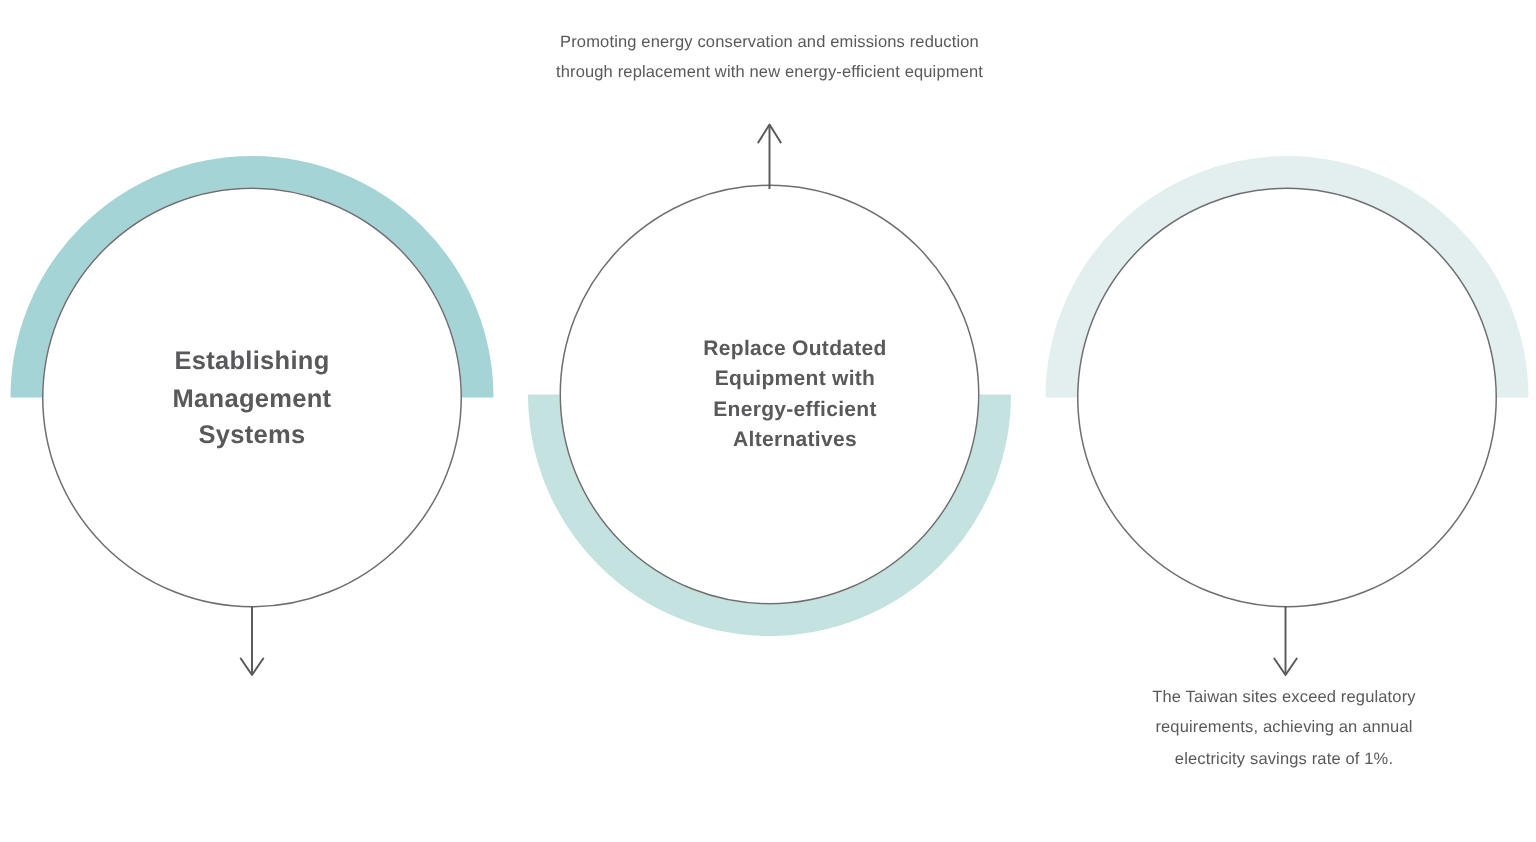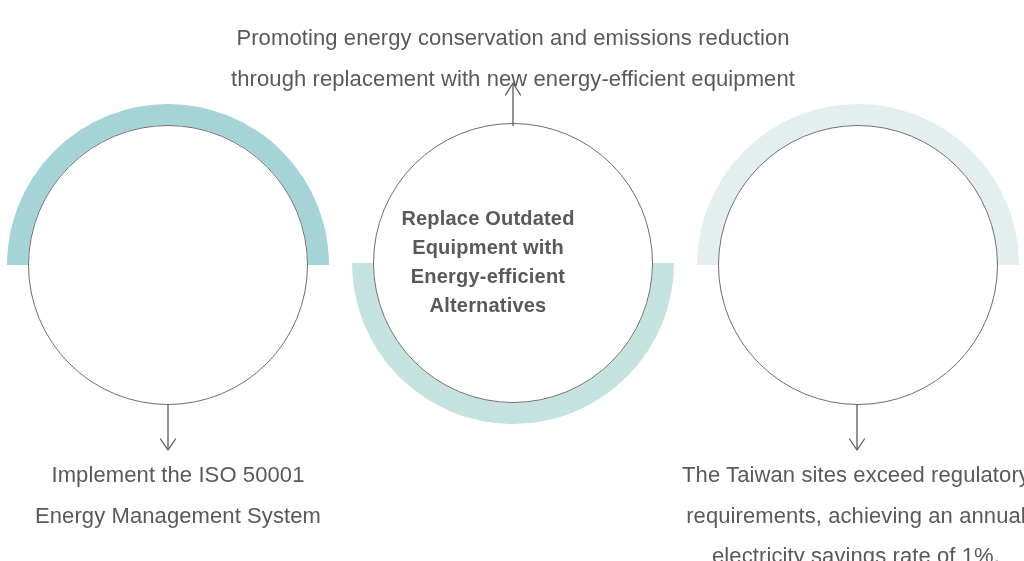--- a/index.html
+++ b/index.html
@@ -32,32 +32,32 @@
     text-align: center;
     font-weight: bold;
     color: #58595b;
     line-height: 1.45;
     letter-spacing: 0.2px;
     white-space: pre-line;
     transform: translate(-50%, -50%);
     pointer-events: none;
   }
   .node-label.n1 { left: 168px; top: 266px; width: 230px; font-size: 17px; }
-  .node-label.n2 { left: 488px; top: 262px; width: 215px; font-size: 20px; }
+  .node-label.n2 { left: 530px; top: 262px; width: 215px; font-size: 14px; }
   .node-label.n3 { left: 858px; top: 265px; width: 250px; font-size: 17px; }
 
   
   .caption {
     position: absolute;
     text-align: center;
     color: #58595b;
     line-height: 1.85;
     white-space: pre-line;
     transform: translateX(-50%);
-    font-size: 22px;
+    font-size: 11px;
     letter-spacing: 0.1px;
   }
   .caption.top    { left: 513px; top: 18px;  width: 620px; }
   .caption.bottom-left  { left: 178px; top: 455px; width: 330px; }
   .caption.bottom-right { left: 856px; top: 455px; width: 360px; }
 </style>
 </head>
 <body style="background: rgb(255, 255, 255);">
 
 <div id="stage">
@@ -104,30 +104,31 @@
       <line x1="513" y1="126" x2="513" y2="84" stroke="#58595b" stroke-width="1.3"></line>
       <polyline points="505.5,95 513,83 520.5,95" fill="none" stroke="#58595b" stroke-width="1.3" stroke-linecap="round" stroke-linejoin="round"></polyline>
     </g>
 
     <g>
       <line x1="857" y1="404" x2="857" y2="449" stroke="#58595b" stroke-width="1.3"></line>
       <polyline points="849.5,439 857,450 864.5,439" fill="none" stroke="#58595b" stroke-width="1.3" stroke-linecap="round" stroke-linejoin="round"></polyline>
     </g>
   </svg>
 
+  <div class="node-label n1">Establishing
+Management
+Systems</div>
 
   <div class="node-label n2">Replace Outdated
 Equipment with
 Energy-efficient
 Alternatives</div>
 
 
   <div class="caption top">Promoting energy conservation and emissions reduction
 through replacement with new energy-efficient equipment</div>
 
-  <div class="caption bottom-left">Implement the ISO 50001
-Energy Management System</div>
 
   <div class="caption bottom-right">The Taiwan sites exceed regulatory
 requirements, achieving an annual
 electricity savings rate of 1%.</div>
 
 </div>
 
 </body></html>

